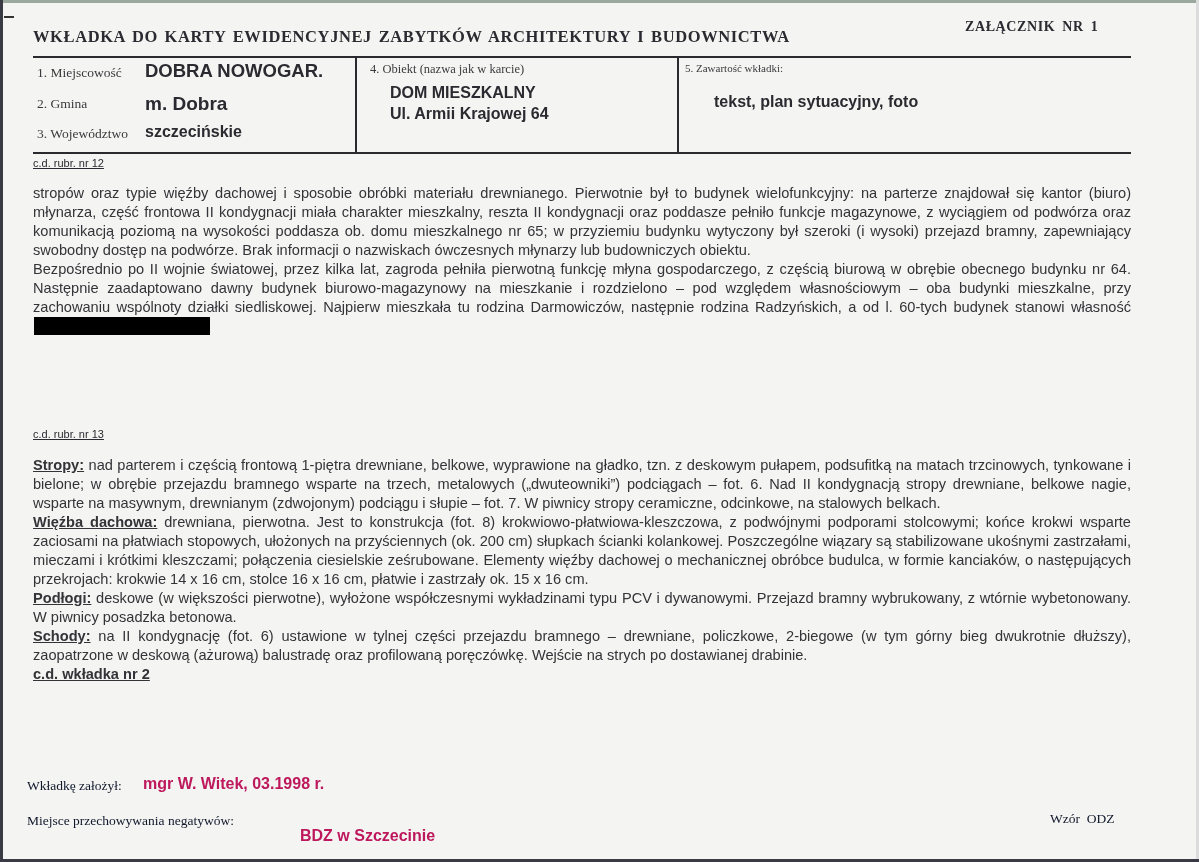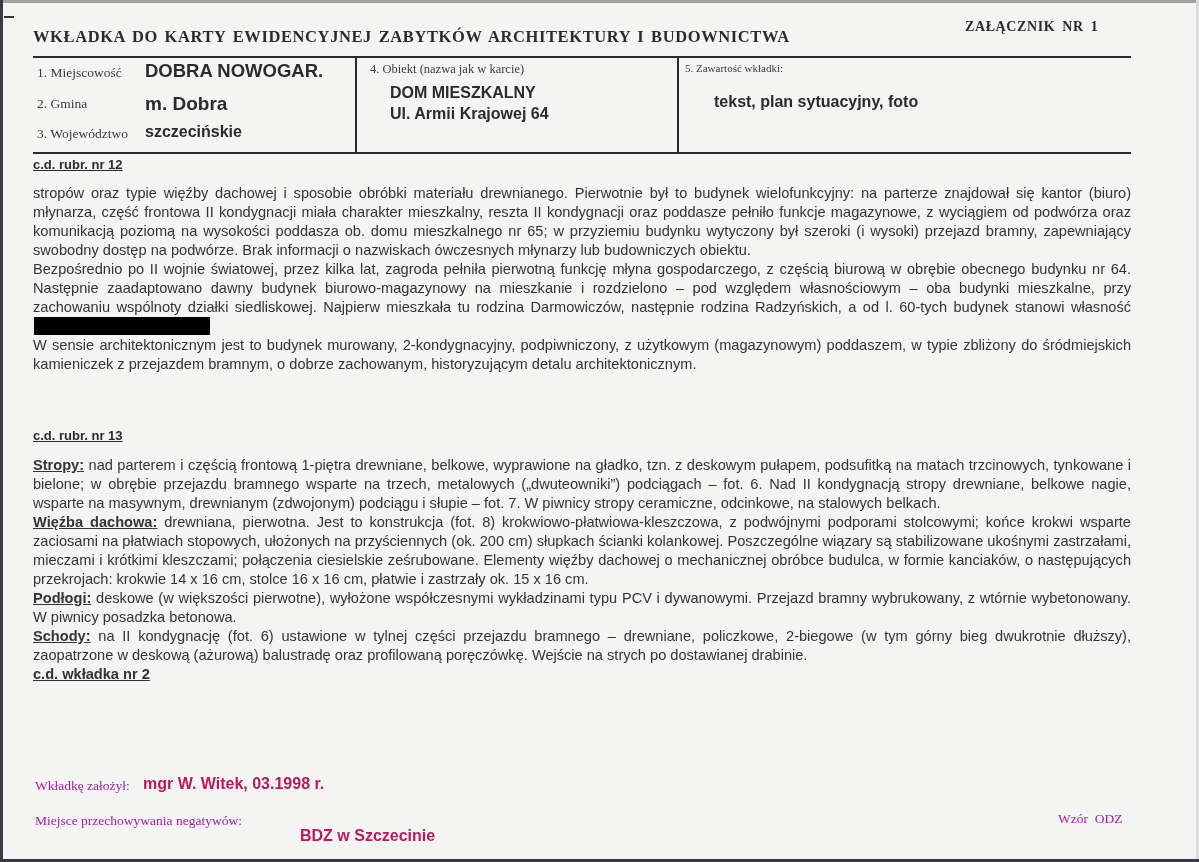--- a/index.html
+++ b/index.html
@@ -27,33 +27,33 @@
     letter-spacing:0.6px; color:#2a2a30; word-spacing:3px;text-align:center;
   }
 
   .rule { position:absolute; height:2px; background:#2a2a2e; }
   .vrule { position:absolute; width:2px; background:#2a2a2e; }
 
   .field-label { position:absolute; font-family:"Liberation Serif", serif; font-size:13.5px; color:#3a3a3e; }
   .field-value { position:absolute; font-family:"Liberation Sans", sans-serif; font-weight:bold; color:#2a2a30; }
 
   .section-heading {
-    position:absolute; font-weight:bold; font-size:13px; text-decoration:underline; color:#2a2a30;
+    position:absolute; font-weight:normal; font-size:11px; text-decoration:underline; color:#2a2a30;
   }
   .body-text {
     position:absolute; left:33px; width:1098px;
     font-size:14.6px; line-height:19px; color:#333338;
     text-align:justify;
   }
   .body-text p { margin:0; }
   .term { font-weight:bold; text-decoration:underline; }
   .redaction {
     display:inline-block; width:176px; height:18px; background:#000; vertical-align:-4px; margin-left:1px;
   }
-  .footer-label { position:absolute; font-family:"Liberation Serif", serif; font-size:13.5px; color:#a21caf;margin-left:8px; }
+  .footer-label { position:absolute; font-family:"Liberation Serif", serif; font-size:13.5px; color:#0f172a; }
   .footer-value { position:absolute; font-weight:bold; font-size:16px; color:#be185d; }
 </style>
 </head>
 <body>
 
 <div class="page-edge-top"></div>
 <div class="page-edge-left"></div>
 <div class="page-edge-right"></div>
 <div class="page-edge-bottom"></div>
 <div class="dash-mark"></div>
@@ -77,21 +77,20 @@
 <div class="field-value" style="left:390px; top:84px; font-size:16px;">DOM MIESZKALNY</div>
 <div class="field-value" style="left:390px; top:105px; font-size:16px;">Ul. Armii Krajowej 64</div>
 
 <div class="field-label" style="left:685px; top:62px; font-size:11px;">5. Zawartość wkładki:</div>
 <div class="field-value" style="left:714px; top:93px; font-size:16px;">tekst, plan sytuacyjny, foto</div>
 
 <div class="section-heading" style="left:33px; top:157px;">c.d. rubr. nr 12</div>
 <div class="body-text" style="top:184px;">
   <p>stropów oraz  typie więźby dachowej i sposobie obróbki materiału drewnianego. Pierwotnie był to budynek wielofunkcyjny: na parterze znajdował się kantor (biuro) młynarza, część frontowa II kondygnacji miała charakter mieszkalny, reszta II kondygnacji oraz poddasze pełniło funkcje magazynowe, z wyciągiem od podwórza oraz komunikacją poziomą na wysokości poddasza ob. domu mieszkalnego nr 65; w przyziemiu budynku wytyczony był szeroki (i wysoki) przejazd bramny, zapewniający swobodny dostęp na podwórze. Brak informacji o nazwiskach ówczesnych młynarzy lub budowniczych obiektu.</p>
   <p><span>Bezpośrednio po II wojnie światowej, przez kilka lat, zagroda pełniła pierwotną funkcję młyna gospodarczego, z częścią biurową w obrębie obecnego budynku nr 64. Następnie zaadaptowano dawny budynek biurowo-magazynowy na mieszkanie i rozdzielono – pod względem własnościowym – oba budynki mieszkalne, przy zachowaniu wspólnoty działki siedliskowej. Najpierw mieszkała tu rodzina Darmowiczów, następnie rodzina Radzyńskich, a od l. 60-tych budynek stanowi własność</span><span class="redaction"></span></p>
-  <p>W sensie architektonicznym jest to budynek murowany, 2-kondygnacyjny, podpiwniczony, z użytkowym (magazynowym) poddaszem, w typie zbliżony do śródmiejskich kamieniczek z przejazdem bramnym, o dobrze zachowanym, historyzującym detalu architektonicznym.</p>
 </div>
 
 <div class="section-heading" style="left:33px; top:428px;">c.d. rubr. nr 13</div>
 <div class="body-text" style="top:456px;">
   <p><span class="term">Stropy:</span><span> nad parterem i częścią frontową 1-piętra drewniane, belkowe, wyprawione na gładko, tzn. z deskowym pułapem, podsufitką na matach trzcinowych, tynkowane i bielone; w obrębie przejazdu bramnego wsparte na trzech, metalowych („dwuteowniki”) podciągach – fot. 6. Nad II kondygnacją stropy drewniane, belkowe nagie, wsparte na masywnym, drewnianym (zdwojonym) podciągu i słupie – fot. 7. W piwnicy stropy ceramiczne, odcinkowe, na stalowych belkach.</span></p>
   <p><span class="term">Więźba dachowa:</span><span> drewniana, pierwotna. Jest to konstrukcja (fot. 8) krokwiowo-płatwiowa-kleszczowa, z podwójnymi podporami stolcowymi; końce krokwi wsparte zaciosami na płatwiach stopowych, ułożonych na przyściennych (ok. 200 cm) słupkach ścianki kolankowej. Poszczególne wiązary są stabilizowane ukośnymi zastrzałami, mieczami i krótkimi kleszczami; połączenia ciesielskie ześrubowane. Elementy więźby dachowej o mechanicznej obróbce budulca, w formie kanciaków, o następujących przekrojach: krokwie 14 x 16 cm, stolce 16 x 16 cm, płatwie i zastrzały ok. 15 x 16 cm.</span></p>
   <p><span class="term">Podłogi:</span><span> deskowe (w większości pierwotne), wyłożone współczesnymi wykładzinami typu PCV i dywanowymi. Przejazd bramny wybrukowany, z wtórnie wybetonowany. W piwnicy posadzka betonowa.</span></p>
   <p><span class="term">Schody:</span><span> na II kondygnację (fot. 6) ustawione w tylnej części przejazdu bramnego – drewniane, policzkowe, 2-biegowe (w tym górny bieg dwukrotnie dłuższy), zaopatrzone w deskową (ażurową) balustradę oraz profilowaną poręczówkę. Wejście na strych po dostawianej drabinie.</span></p>
   <p><span class="term">c.d. wkładka nr 2</span></p>
 </div>

